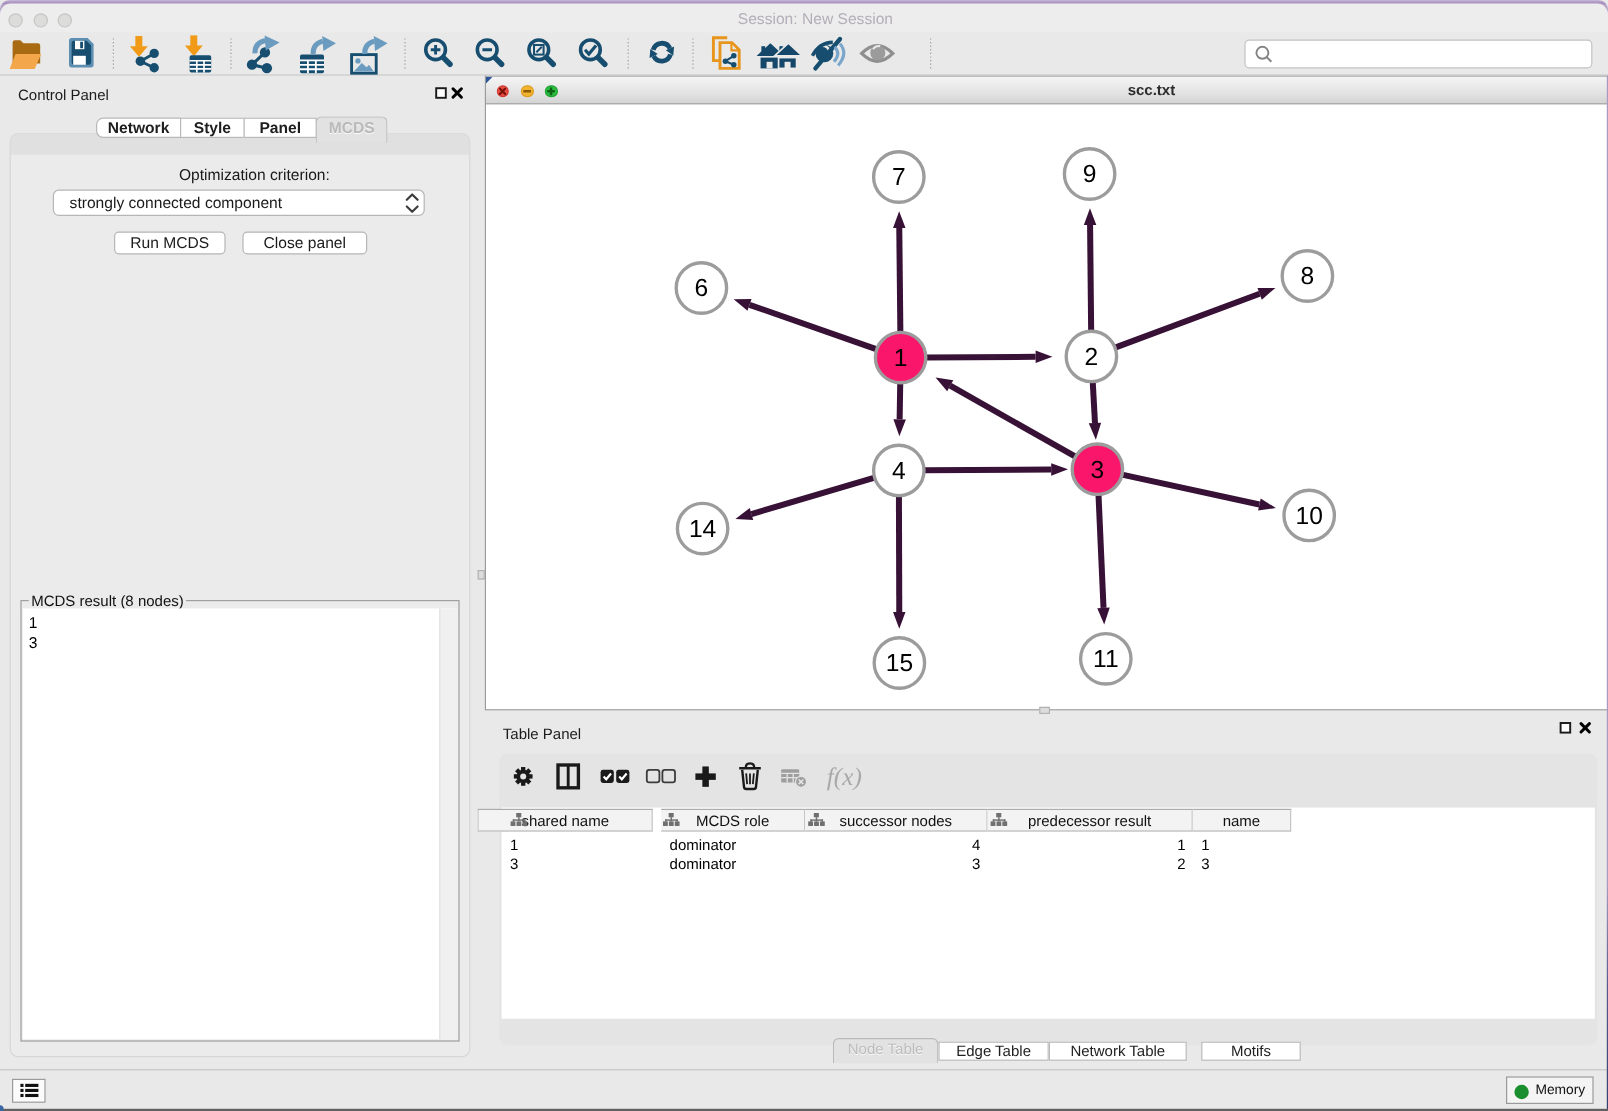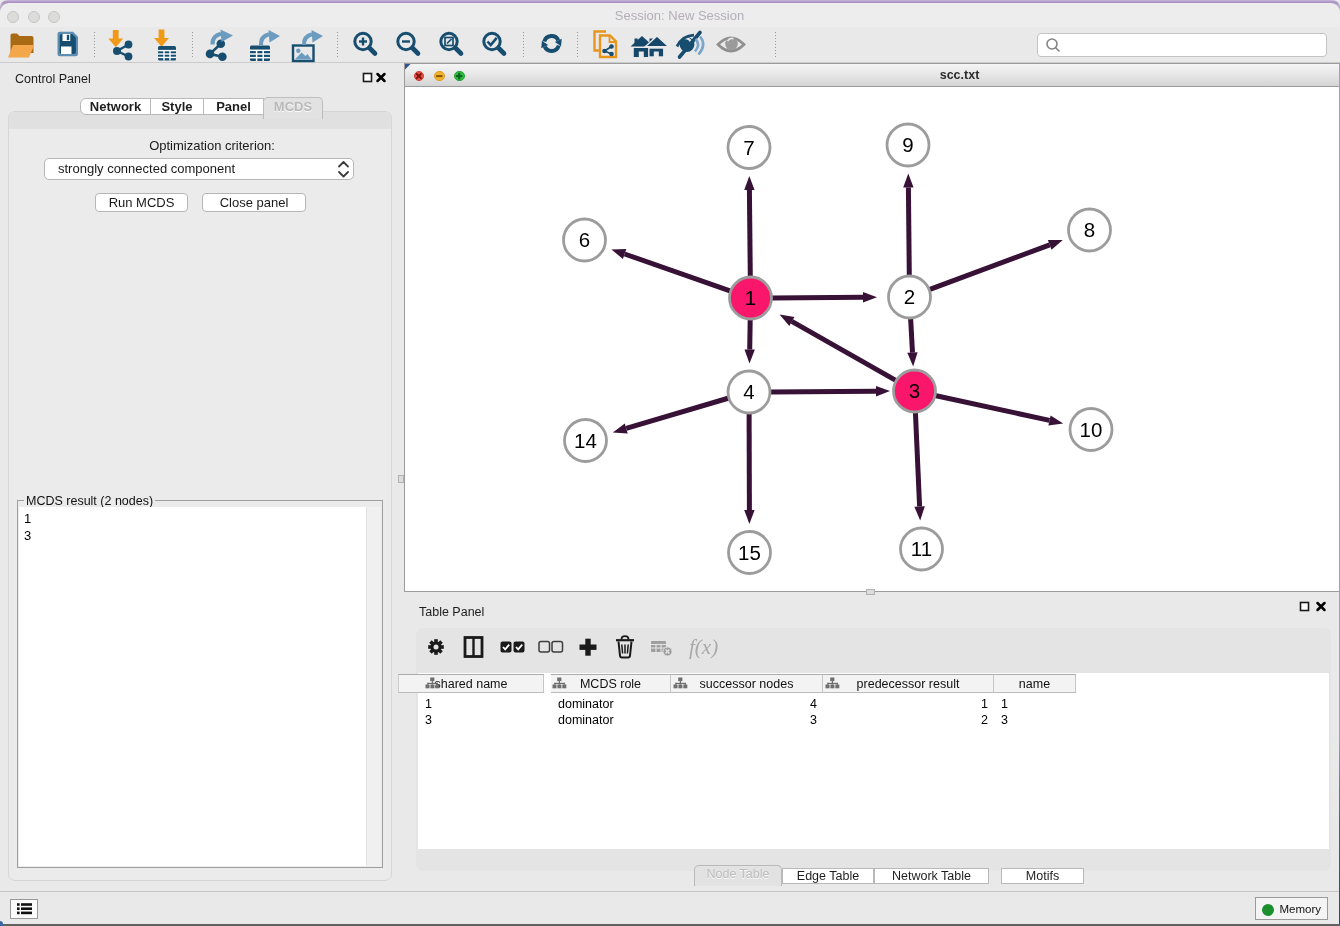--- a/index.html
+++ b/index.html
@@ -236,21 +236,21 @@
 <div id="combo" class="abs">strongly connected component</div>
 <svg width="20" height="24" style="position:absolute;left:336px;top:158px;z-index:4;">
   <g stroke="#3c3c3c" stroke-width="1.8" fill="none" stroke-linecap="round" stroke-linejoin="round">
     <path d="M3 8.5 L7.5 4 L12 8.5"></path>
     <path d="M3 14 L7.5 18.5 L12 14"></path>
   </g>
 </svg>
 <div class="btn" style="left:95px;top:193px;width:93px;">Run MCDS</div>
 <div class="btn" style="left:202px;top:193px;width:104px;">Close panel</div>
 <div id="fieldset" class="abs"></div>
-<div id="fieldset-label" class="abs">MCDS result (2 nodes)</div>
+<div id="fieldset-label" class="abs">MCDS result (8 nodes)</div>
 <div id="mcds-text" class="abs">1<br>3</div>
 <div id="mcds-scroll" class="abs"></div>
 
 <div id="netwin" class="abs">
   <svg width="8" height="8" style="position:absolute;left:0;top:0;z-index:5;">
       <polygon points="0,0 5.5,0 0,5.5" fill="#2b5597"></polygon>
     </svg>
   <div id="nettitle" class="abs">
     <div class="mbtn" style="left:8.5px; background:#ea5046; border:1px solid #d03a32;"></div>
     <div class="mbtn" style="left:29px; background:#f2b42f; border:1px solid #dd9d22;"></div>

